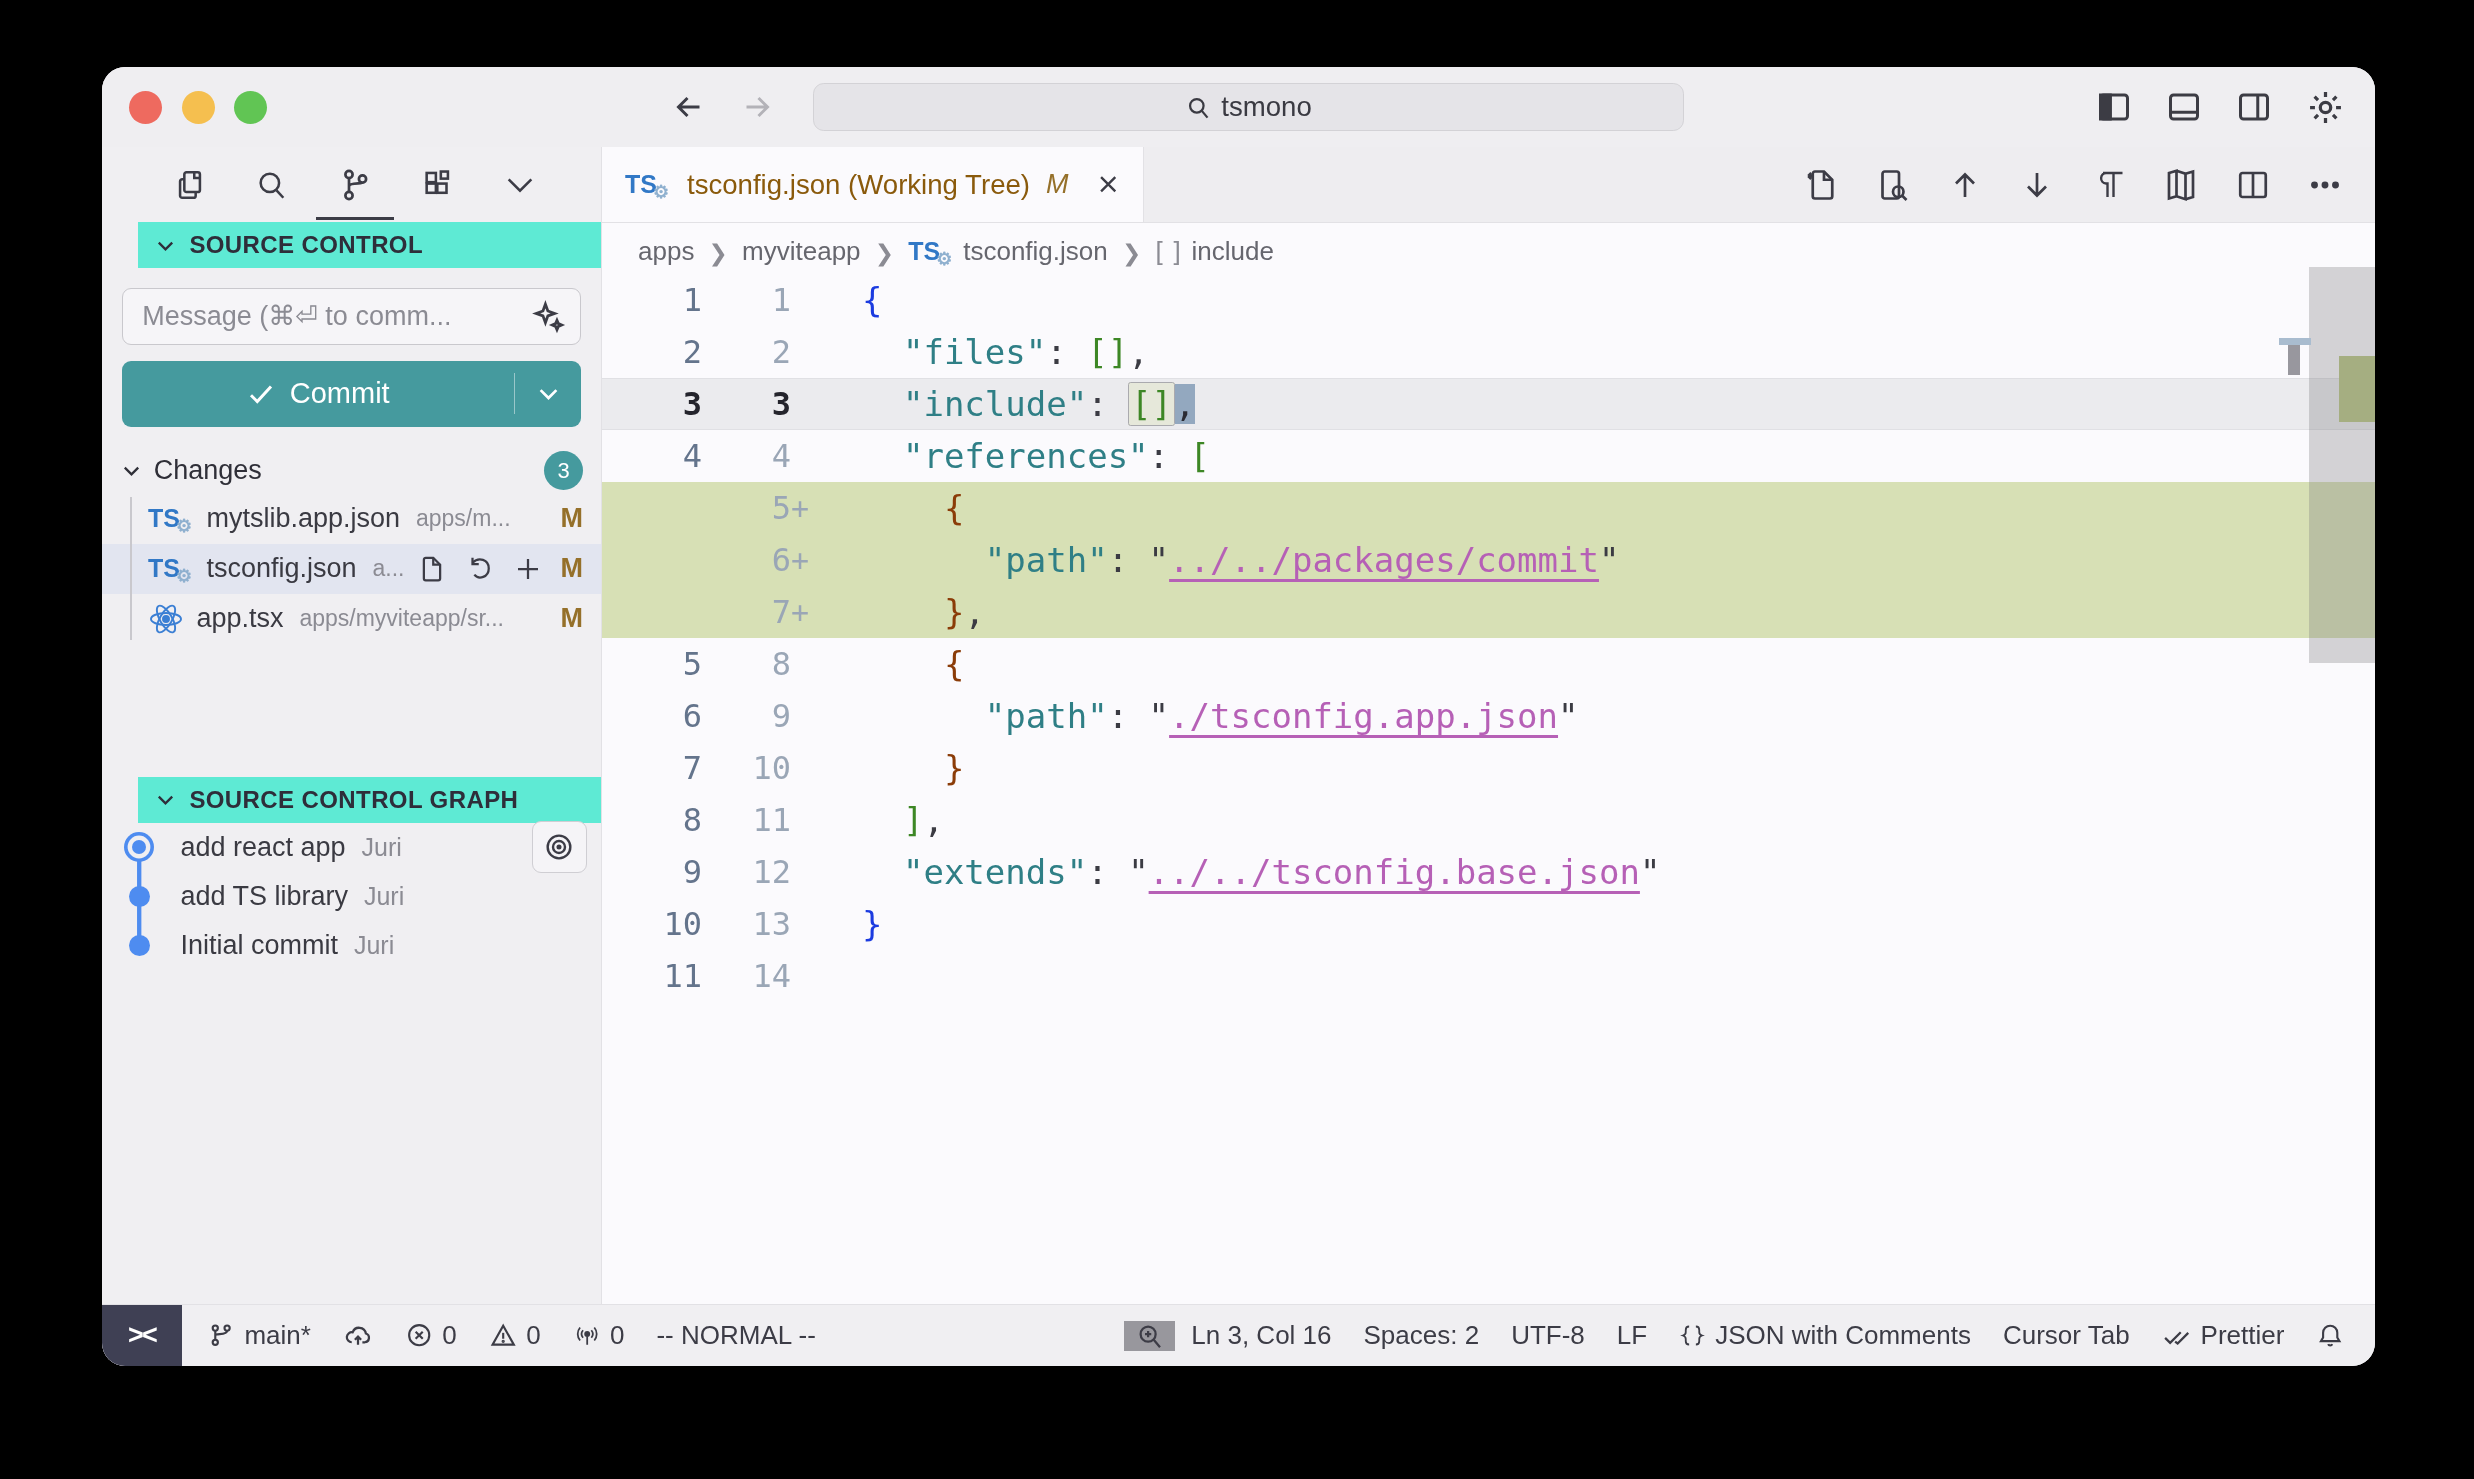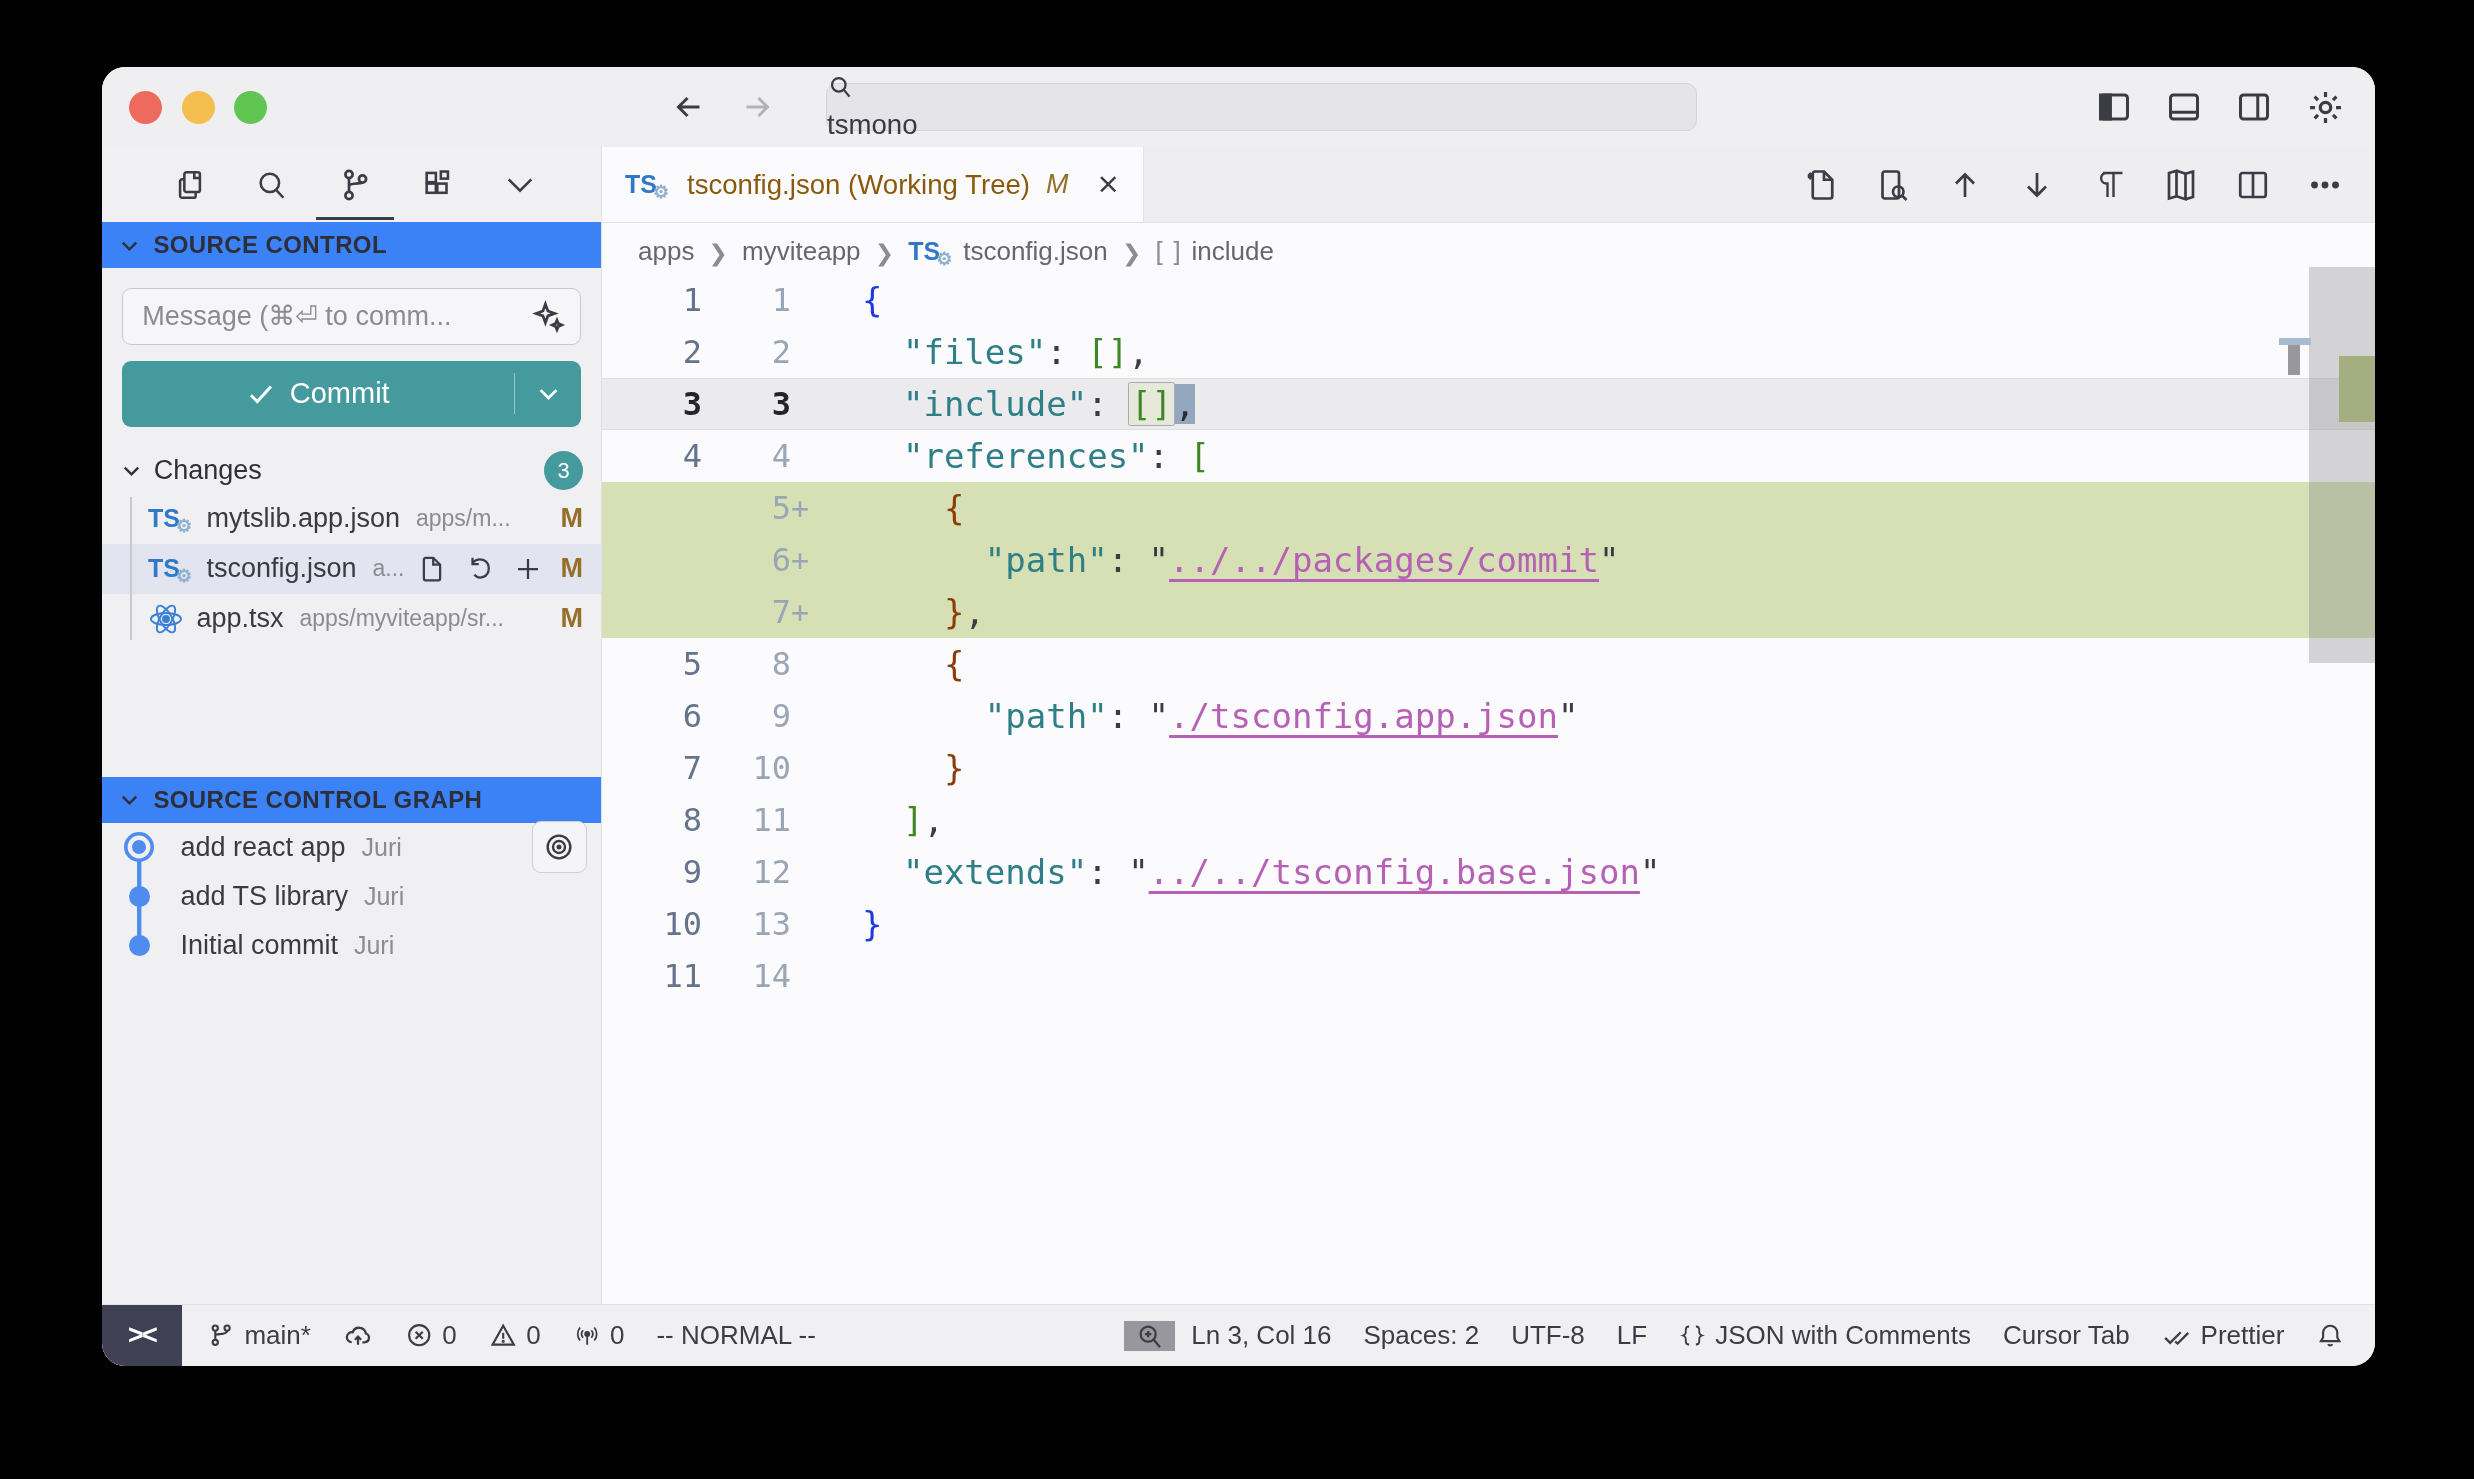--- a/index.html
+++ b/index.html
@@ -8,32 +8,32 @@
     position:absolute; left:102px; top:67px; width:2273px; height:1299px;
     background:#fbfafd; border-radius:23px; overflow:hidden;
     display:flex; flex-direction:column;
   }
   
   .titlebar { height:80px; background:#efeef1; display:flex; align-items:center; flex:0 0 auto; position:relative; }
   .lights { display:flex; gap:19.6px; padding-left:27px; width:500px; }
   .light { width:33px; height:33px; border-radius:50%; }
   .light.red{background:#ee6a5f;} .light.yellow{background:#f5bf4f;} .light.green{background:#61c554;}
   .nav-arrows { display:flex; gap:32px; margin-left:69px; align-items:center; }
-  .search-pill { margin-left:51px; width:871px; height:48px; background:#e5e4e8; border:1.8px solid #d3d2d6;
-    border-radius:10.7px; display:flex; justify-content:center; gap:9px; color:#3a3a42; font-size:27.6px;flex-direction:column; }
+  .search-pill { margin-left:38px; width:871px; height:48px; background:#e5e4e8; border:1.8px solid #d3d2d6;
+    border-radius:10.7px; display:flex; align-items:center; justify-content:center; gap:9px; color:#3a3a42; font-size:27.6px; }
   .tb-right { position:absolute; right:30px; display:flex; gap:34px; align-items:center; color:#3c3c44; }
   
   .main { flex:1; display:flex; min-height:0; }
   
   .sidebar { width:500px; background:#f0eff2; border-right:1.8px solid #e2e1e5; display:flex; flex-direction:column; flex:0 0 auto; }
   .activity { height:75px; display:flex; align-items:center; justify-content:space-between; padding:0 64px 0 71px; color:#3c3c46; }
   .act-item { position:relative; height:75px; display:flex; align-items:center; }
   .act-item.active::after { content:""; position:absolute; left:50%; transform:translateX(-50%); bottom:1.8px; width:78px; height:3.6px; background:#3c3c46; }
-  .section-header { height:46px; background:#3b82f6; display:flex; align-items:center; gap:12.4px; padding:0 16px;
-    font-size:24px; font-weight:bold; color:#2e2e3a; letter-spacing:0.4px; flex:0 0 auto;}
+  .section-header { height:46px; background:#5eead4; display:flex; align-items:center; gap:12.4px; padding:0 16px;
+    font-size:24px; font-weight:bold; color:#2e2e3a; letter-spacing:0.4px; flex:0 0 auto;margin-left:36px;}
   .msg-wrap { margin:19.6px 19.6px 0; position:relative; }
   .msg-input { width:100%; height:57px; border:1.8px solid #c9c8cd; border-radius:9px; background:#f6f5f8;
     font-size:27px; color:#3a3a42; padding:0 62px 0 19.6px; font-family:"Liberation Sans", sans-serif;}
   .msg-input::placeholder { color:#8b8b93; }
   .sparkle { position:absolute; right:14.2px; top:10.7px; color:#3c3c46; }
   .commit-btn { margin:16px 19.6px 0; height:66px; background:#459a9e; border-radius:9px; display:flex; align-items:center; color:#fff; flex:0 0 auto;text-align:center;}
   .commit-main { flex:1; display:flex; align-items:center; justify-content:center; gap:14.2px; font-size:29px; }
   .commit-split { width:1.8px; height:41px; background:rgba(255,255,255,.45); }
   .commit-dd { width:66px; display:flex; align-items:center; justify-content:center; }
   .changes-hdr { margin-top:21.3px; height:46px; display:flex; align-items:center; gap:10.7px; padding:0 18px; font-size:27px; color:#2f2f38; }

